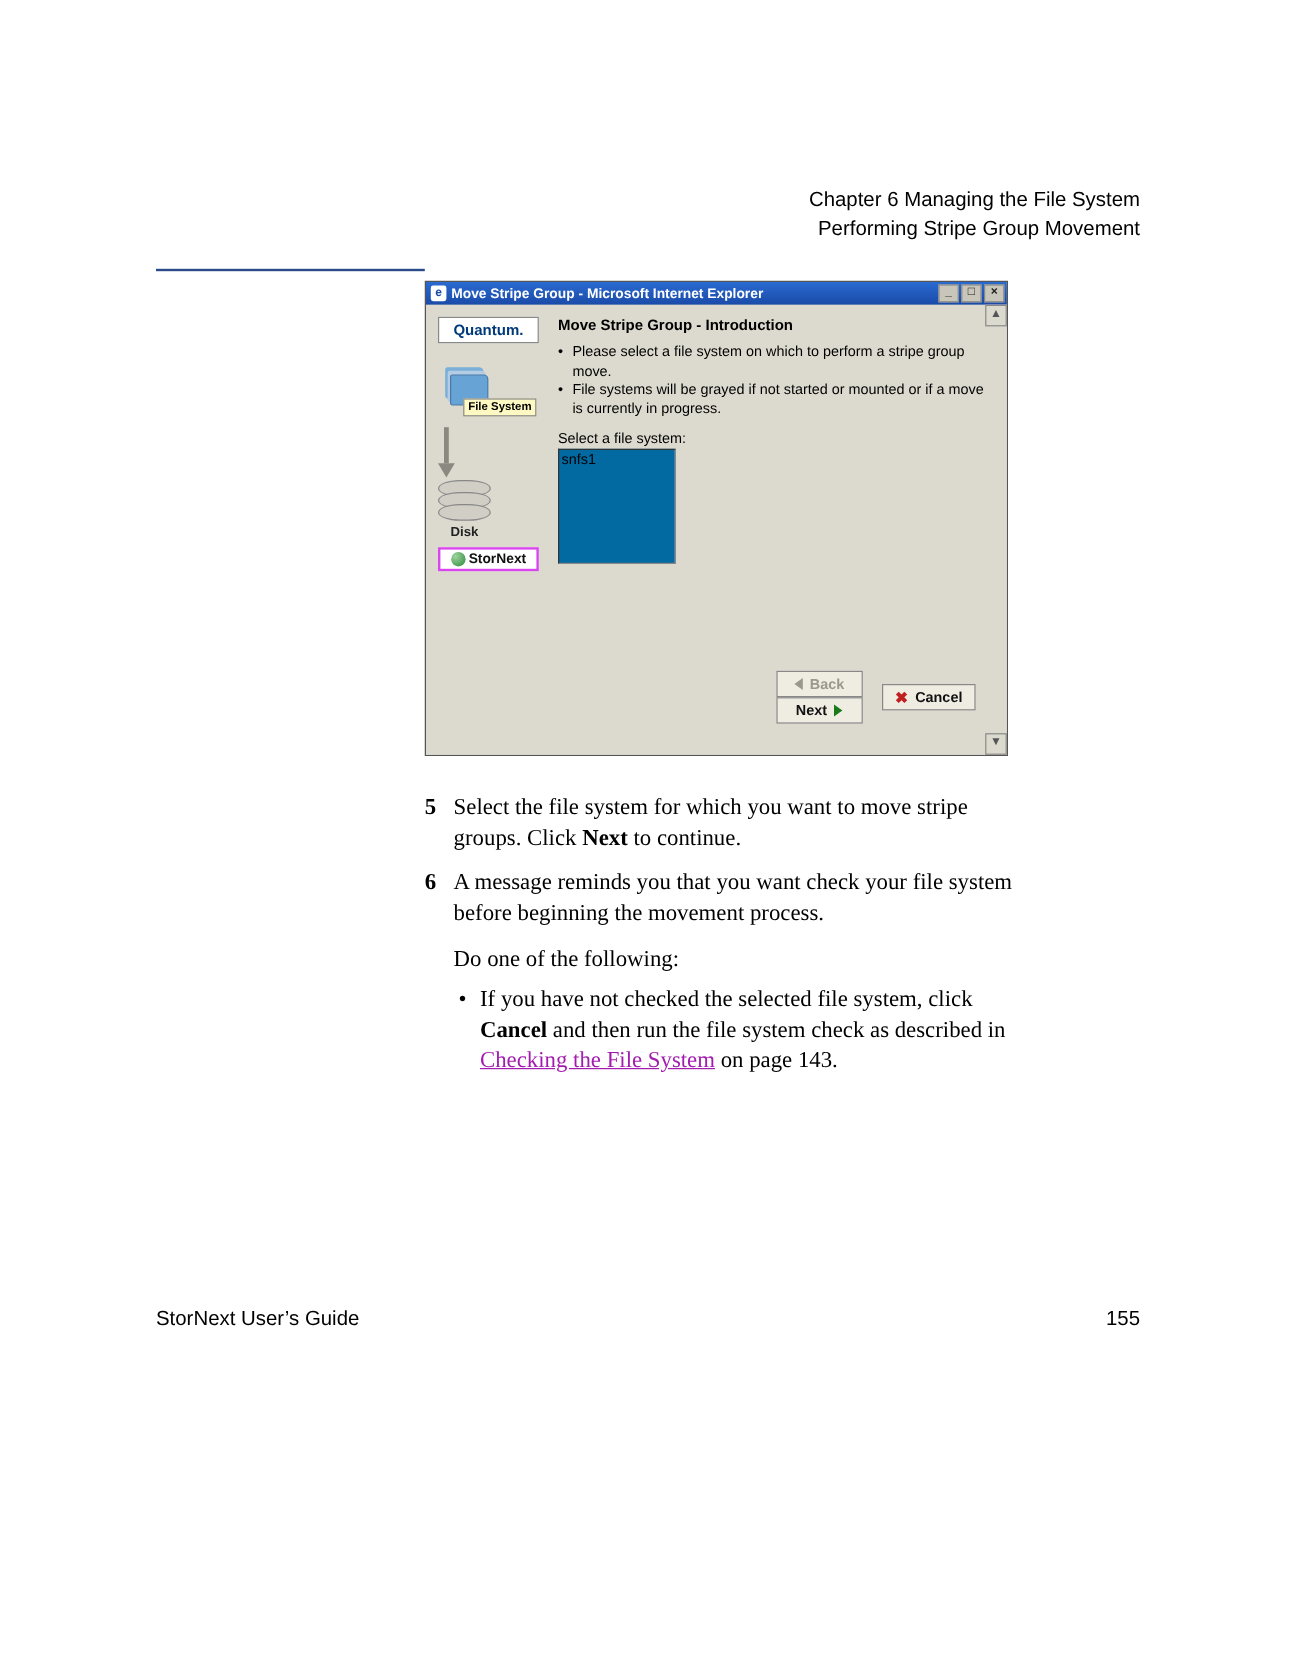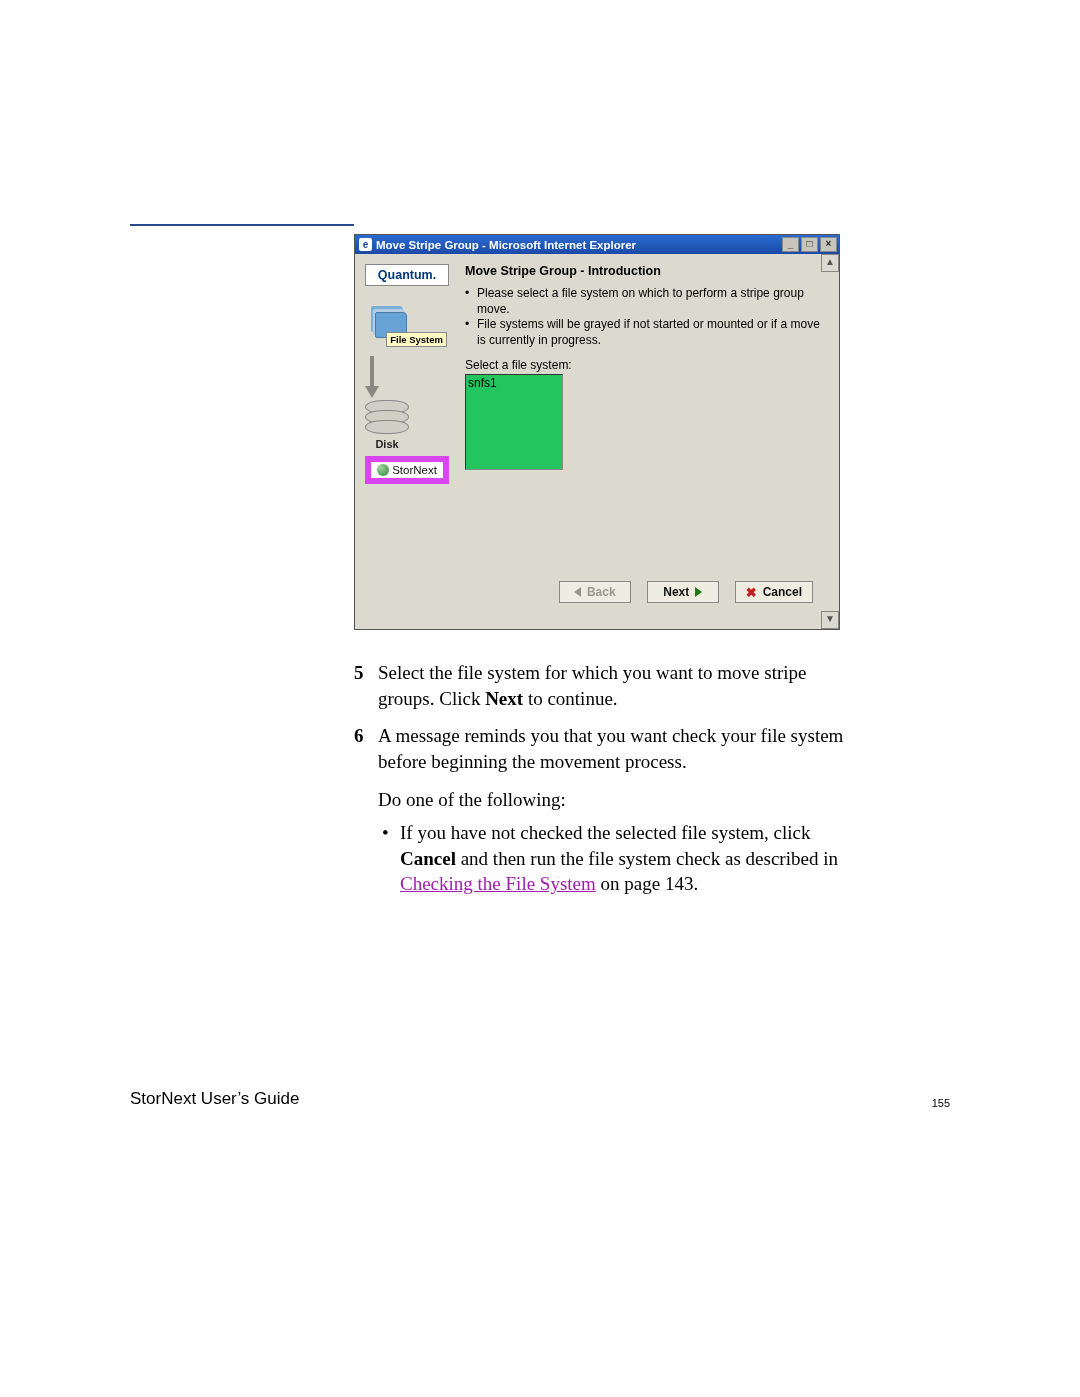--- a/index.html
+++ b/index.html
@@ -145,42 +145,42 @@
     border-top:12px solid #8a8880;
     position:relative;
   }
   .arrow-stem {
     width:4px; height:30px; background:#8a8880; margin:0 auto;
   }
   .disk-ill { display:flex; flex-direction:column; align-items:center; }
   .disk { width:42px; height:12px; background:#d0cec5; border:1px solid #888; border-radius:50%/60%; margin-top:-4px;}
   .disk-label { font-weight:bold; font-size:11px; margin-top:4px; color:#222; }
   .stornext-box {
-    background:#fff; border:6px solid #d946ef; width:84px; box-sizing:border-box;
+    background:#fff; border:2px solid #d946ef; width:84px; box-sizing:border-box;
     display:flex; align-items:center; justify-content:center; gap:3px;
-    font-weight:normal; font-size:11.5px; padding:2px 0; color:#111;
+    font-weight:bold; font-size:11.5px; padding:2px 0; color:#111;
   }
   .globe-icon { width:12px;height:12px;border-radius:50%;background:radial-gradient(circle at 30% 30%,#9fd49f,#2a8a3a);}
   .main-col { flex:1; font-size:12px; color:#000; }
   .intro-title { font-weight:bold; margin-bottom:8px; font-size:12.5px;}
   .intro-list { margin:0 0 10px 0; padding-left:0; list-style:none;}
   .intro-list li { position:relative; padding-left:12px; line-height:1.3;}
   .intro-list li::before { content:"•"; position:absolute; left:0; }
   .select-lbl { margin-top:4px; }
   .fs-listbox {
-    width:92px; height:92px; background:#22c55e; border:1px inset #888; margin-top:2px; font-size:12px; padding:1px 2px;
+    width:92px; height:92px; background:#0369a1; border:1px inset #888; margin-top:2px; font-size:12px; padding:1px 2px;
   }
   .btnrow {
     display:flex;
     justify-content:flex-end;
     gap:16px;
     padding: 6px 26px 26px 0;
     align-items:center;
   }
-  .pairwrap { display:flex; gap:16px; }
+  .pairwrap { display:flex; gap:0;flex-direction:column; }
   .wbtn {
     background:#efece2;
     border:1px solid #888;
     height:22px;
     min-width:72px;
     box-sizing:border-box;
     display:flex;
     align-items:center;
     justify-content:center;
     gap:6px;
@@ -209,27 +209,31 @@
   .step-num { width:24px; font-weight:bold; }
   .step-body { flex:1; }
   .para { margin-top:4px; margin-left:24px; }
   .bullets { margin:8px 0 0 24px; padding:0; list-style:none; }
   .bullets li { position:relative; padding-left:22px; margin-bottom:10px; }
   .bullets li::before { content:"•"; position:absolute; left:4px; }
   .link { color:#a21caf; text-decoration:underline; }
   b.strong { font-weight:bold; }
 
   .footer-left { position:absolute; bottom:288px; left:130px; font-size:17px; }
-  .footer-right { position:absolute; bottom:288px; right:130px; font-size:11px; }
+  .footer-right { position:absolute; bottom:288px; right:130px; font-size:17px; }
 </style>
 </head>
 <body>
 
 <div class="page">
 
+  <div class="header-right">
+    <div>Chapter 6  Managing the File System</div>
+    <div>Performing Stripe Group Movement</div>
+  </div>
 
   <div class="blue-rule"></div>
 
   <div class="screenshot">
     <div class="win">
       <div class="titlebar">
         <span class="ie-icon">e</span>
         <span>Move Stripe Group - Microsoft Internet Explorer</span>
         <span class="ctrls">
           <span class="ctrlbtn">_</span>

